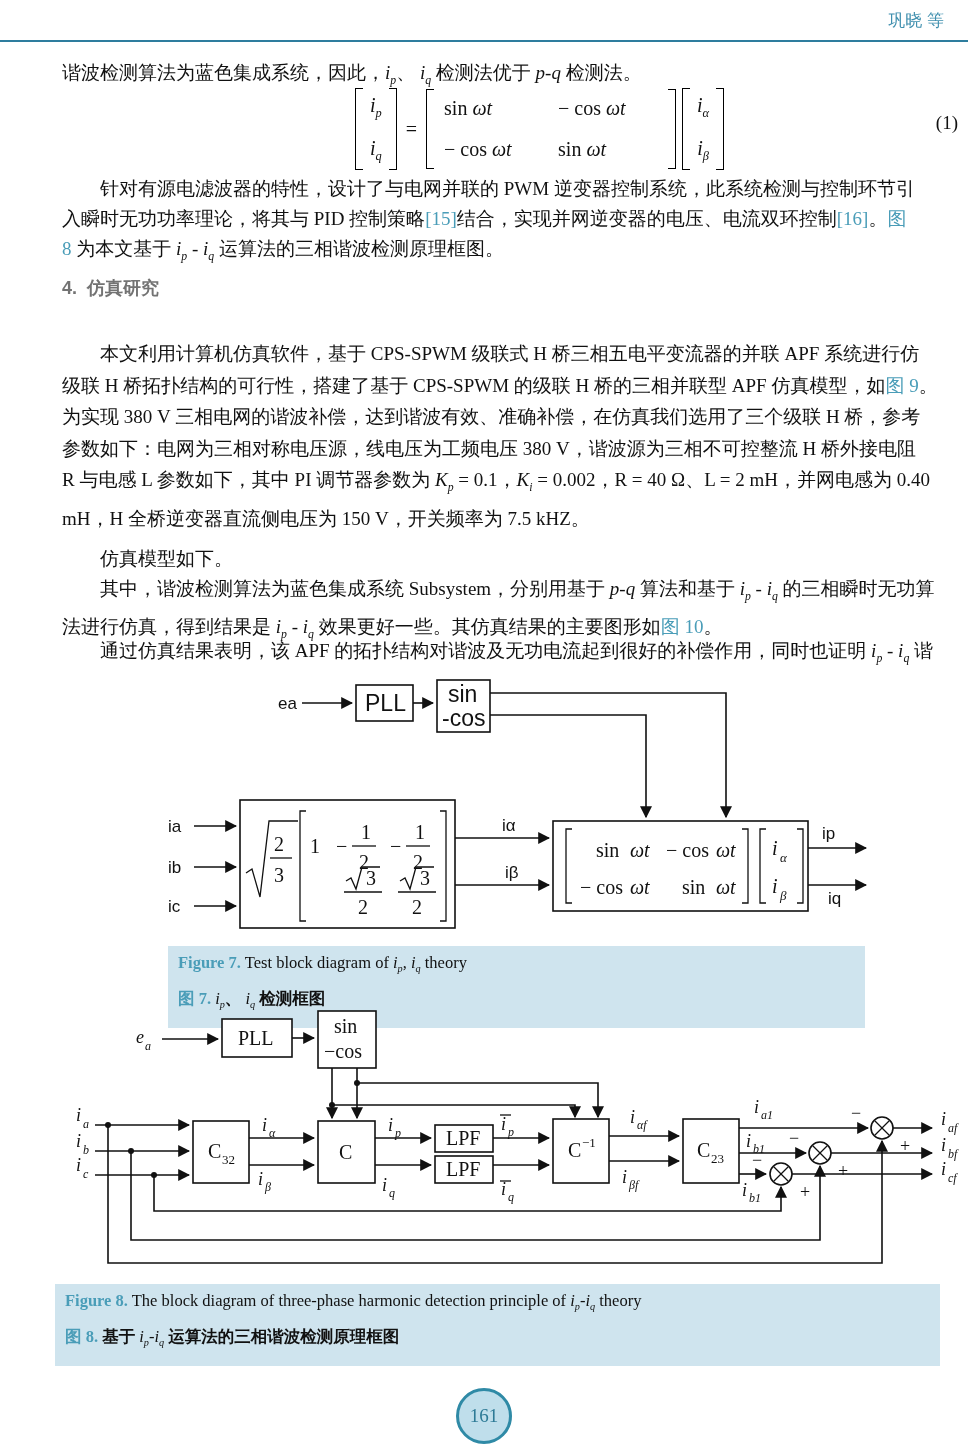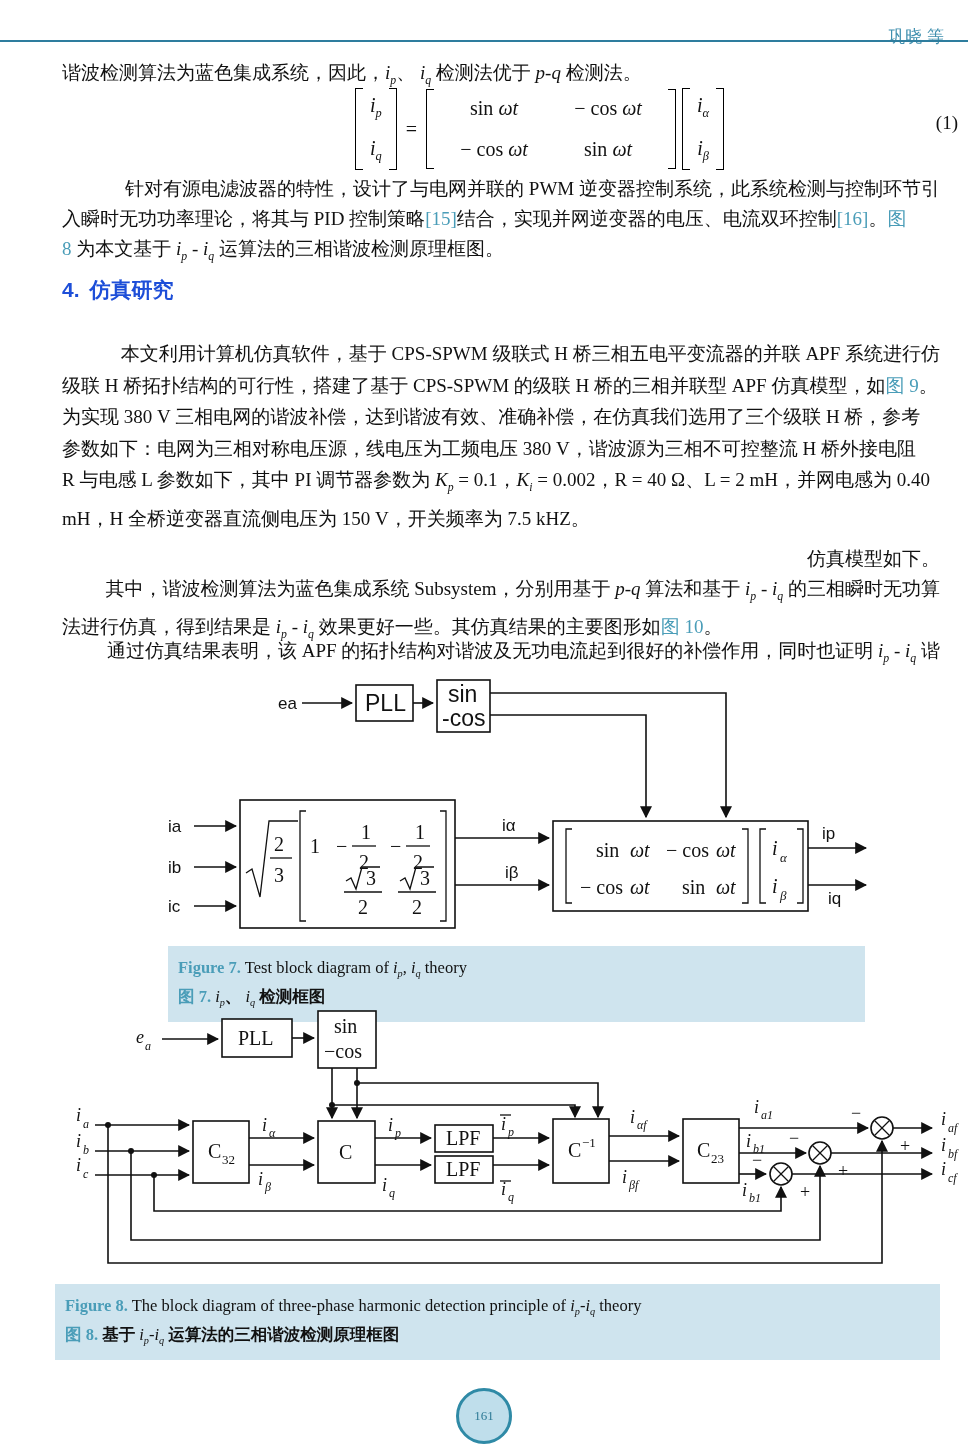--- a/index.html
+++ b/index.html
@@ -4,59 +4,59 @@
 <style>
   html,body{margin:0;padding:0;background:#ffffff;}
   #page{position:relative;width:968px;height:1448px;background:#fff;overflow:hidden;
         font-family:"Liberation Serif","DejaVu Serif",serif;color:#111;}
   .abs{position:absolute;}
   .body-text{font-size:19px;line-height:30px;}
   .it{font-style:italic;font-family:"Liberation Serif","DejaVu Serif",serif;}
   .teal{color:#4a9db8;}
   .b{font-weight:bold;}
   sub{font-size:0.62em;}
-  .ind{text-indent:38px;text-align:right;}
+  .ind{text-indent:38px;}
   .rule{position:absolute;left:0;right:0;top:40px;height:2px;background:#2e7d9e;}
   .author{position:absolute;top:9px;right:24px;font-size:17px;color:#3f8fae;
-          font-family:"Liberation Sans",sans-serif;margin-top:16px;}
-  .heading{position:absolute;left:62px;top:276px;font-size:21px;font-weight:bold;color:#1d4ed8;
+          font-family:"Liberation Sans",sans-serif;}
+  .heading{position:absolute;left:62px;top:276px;font-size:18px;font-weight:bold;color:#737373;
            font-family:"Liberation Sans","DejaVu Sans",sans-serif;}
   .heading span{margin-right:10px;}
   .para{position:absolute;left:62px;right:28px;}
   
   .eqwrap{position:absolute;left:0;right:0;top:86px;height:88px;}
   .eqrow{position:absolute;left:352px;top:0;display:flex;align-items:center;font-size:20px;}
   .mat{display:inline-flex;align-items:stretch;margin:0 3px;}
   .brkl{width:7px;border:1.6px solid #000;border-right:none;margin:2px 0;}
   .brkr{width:7px;border:1.6px solid #000;border-left:none;margin:2px 0;}
   .vcol{display:flex;flex-direction:column;justify-content:center;gap:16px;padding:8px 7px;text-align:center;}
   .grid2{display:grid;grid-template-columns:100px 100px;column-gap:14px;row-gap:18px;
-         padding:10px 10px;align-items:center;text-align:center;}
+         padding:10px 10px;align-items:center;text-align:left;}
   .eqsign{margin:0 6px;}
   .eqnum{position:absolute;right:10px;top:26px;font-size:19px;}
   
-  .cap{position:absolute;background:#cfe4ee;padding:10px 10px 7px 10px;font-size:16.5px;line-height:23px;}
+  .cap{position:absolute;background:#cfe4ee;padding:2px 10px 7px 10px;font-size:16.5px;line-height:30px;}
   
   .f7lab{font-family:"Liberation Sans","DejaVu Sans",sans-serif;font-size:17px;fill:#111;}
   .f7big{font-family:"Liberation Sans","DejaVu Sans",sans-serif;font-size:23px;fill:#111;}
   .f7m{font-family:"Liberation Serif","DejaVu Serif",serif;font-size:20px;fill:#111;}
   .f7mi{font-family:"Liberation Serif","DejaVu Serif",serif;font-size:20px;font-style:italic;fill:#111;}
   .f7ms{font-family:"Liberation Serif","DejaVu Serif",serif;font-size:13px;font-style:italic;fill:#111;}
   .f8box{font-family:"Liberation Serif","DejaVu Serif",serif;font-size:20px;fill:#111;}
   .f8s{font-family:"Liberation Serif","DejaVu Serif",serif;font-size:13px;fill:#111;}
   .f8var{font-family:"Liberation Serif","DejaVu Serif",serif;font-size:18px;font-style:italic;fill:#111;}
   .f8vs{font-family:"Liberation Serif","DejaVu Serif",serif;font-size:12px;font-style:italic;fill:#111;}
   .f8sign{font-family:"Liberation Serif","DejaVu Serif",serif;font-size:18px;fill:#111;}
   .dln{stroke:#111;stroke-width:1.6;fill:none;}
   .dlnthin{stroke:#111;stroke-width:1.3;fill:none;}
   .dbox{stroke:#111;stroke-width:1.6;fill:#fff;}
   
   .pgcircle{position:absolute;left:456px;top:1388px;width:50px;height:50px;border-radius:50%;
             background:#bfdeeb;border:3px solid #2f8aa6;display:flex;align-items:center;justify-content:center;
-            font-size:13px;color:#2d7a96;}
+            font-size:19px;color:#2d7a96;}
 </style>
 </head>
 <body>
 
 <div id="page">
 
   <div class="author">巩晓 等</div>
   <div class="rule"></div>
 
   <div class="para body-text" style="top:58px">

